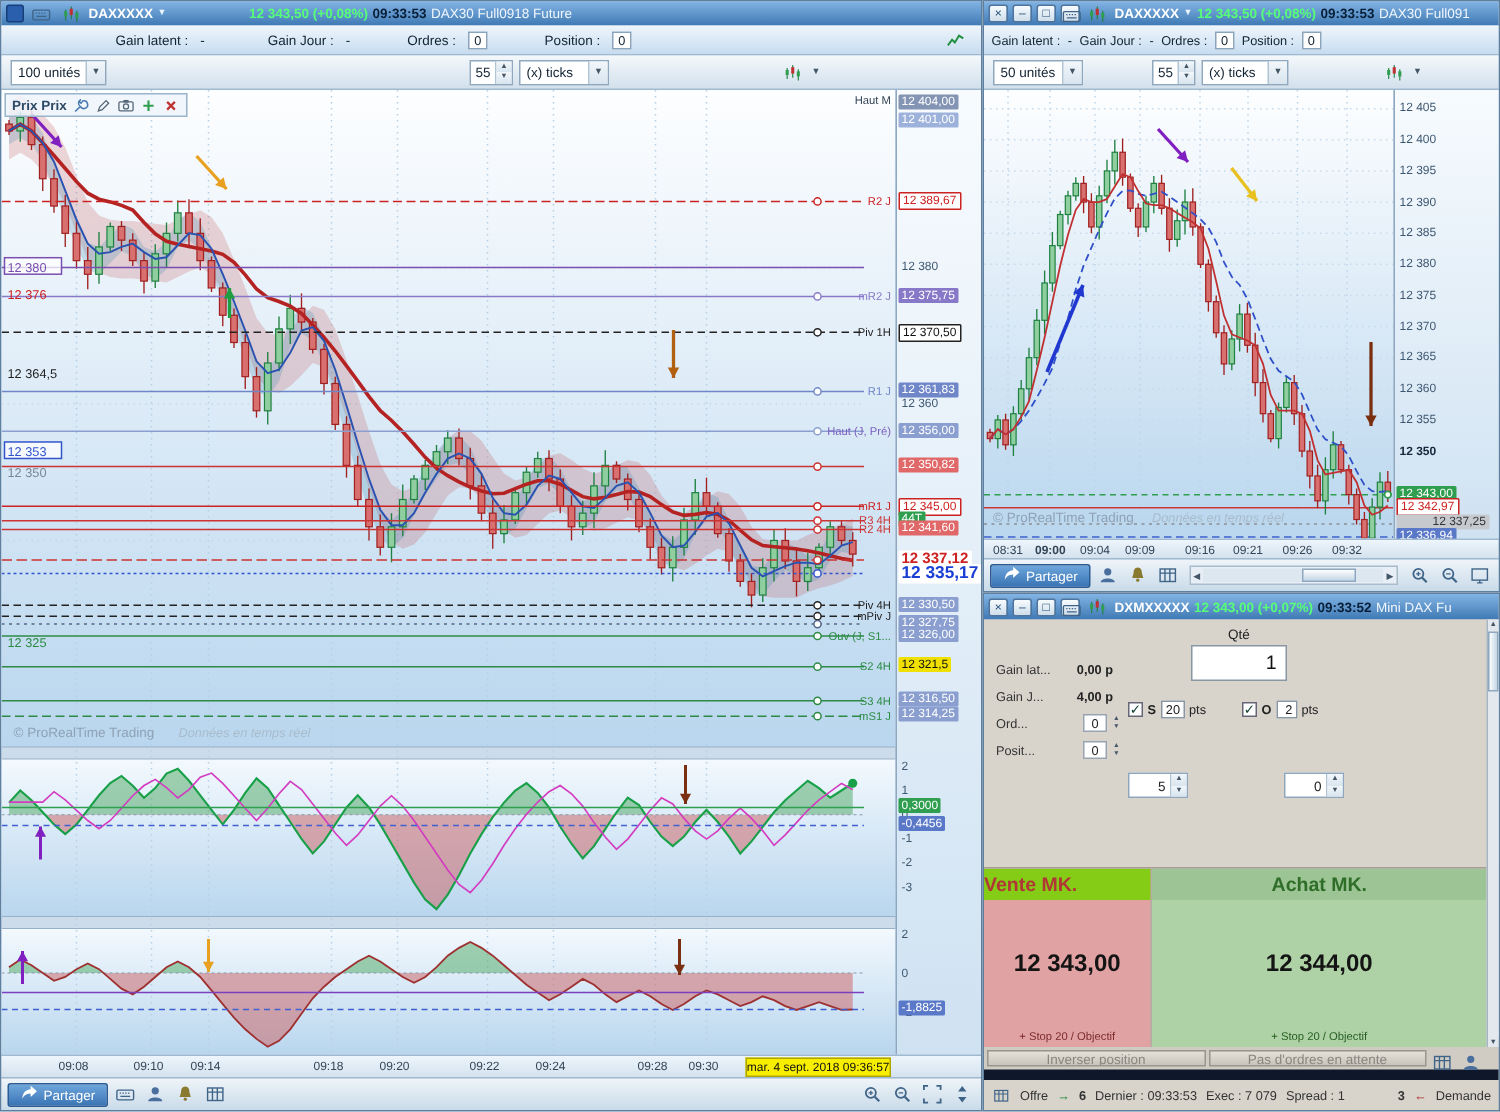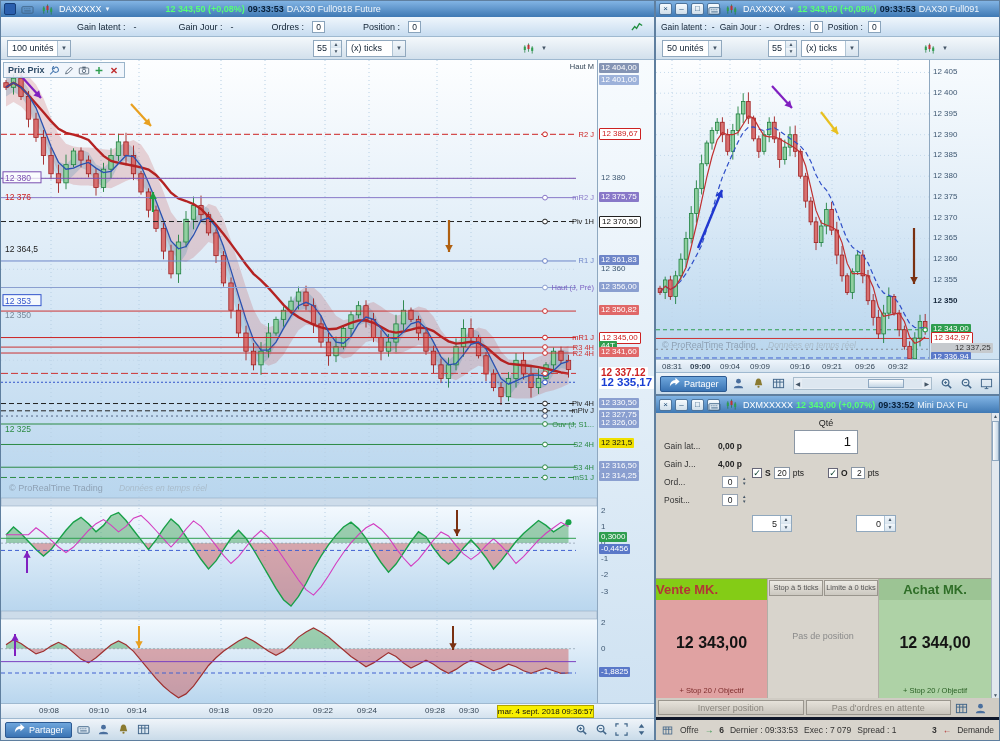--- a/index.html
+++ b/index.html
@@ -5,21 +5,21 @@
 *{box-sizing:border-box;margin:0;padding:0}
 html,body{width:1000px;height:741px;overflow:hidden}
 body{font-family:"Liberation Sans",sans-serif;background:#9ab0c4;font-size:9px;color:#123}
 .app{display:flex;width:1000px;height:741px}
 .win{background:#dce6f0;border:1px solid #5f7f9f;display:flex;flex-direction:column}
 .left-win{width:655px;height:741px}
 .rcol{width:345px;display:flex;flex-direction:column}
 .rt-win{width:345px;height:395px}
 .ticket-win{width:345px;height:346px;background:#d6d2ca;position:relative}
 .titlebar{height:16px;background:linear-gradient(#82b4e4,#3f79b4);display:flex;align-items:center;gap:3px;padding:0 3px;color:#fff;white-space:nowrap;overflow:hidden;flex:0 0 auto}
-.tb-sym{font-weight:normal;font-size:9px}
+.tb-sym{font-weight:bold;font-size:9px}
 .tb-caret{font-size:6px;color:#eaf2fa}
 .tb-price{color:#57ff78;font-weight:bold;font-size:9px}
 .tb-time{color:#071f38;font-weight:bold;font-size:9px}
 .tb-instr{color:#f0f6fc;font-size:9px}
 .winbtn{width:13px;height:12px;background:linear-gradient(#f7fbfe,#cfdeea);border:1px solid #4f759c;color:#1d4a74;font-size:8px;line-height:10px;text-align:center;border-radius:2px;flex:0 0 auto}
 .appico{width:12px;height:12px;border-radius:2px;background:#2a5fae;border:1px solid #163e78;display:inline-block}
 .statsbar{height:20px;background:linear-gradient(#eff6fc,#c7dcf0);border-bottom:1px solid #9fb9d0;display:flex;align-items:center;gap:8px;padding:0 8px;flex:0 0 auto;white-space:nowrap;overflow:hidden}
 .valbox{background:#fff;border:1px solid #8aa4bc;padding:0 3px;font-size:8.5px;min-width:13px;text-align:center}
 .toolbar{height:23px;background:linear-gradient(#f4f8fb,#d2e0ec);border-bottom:1px solid #9fb9d0;display:flex;align-items:center;gap:4px;padding:0 6px;flex:0 0 auto}
 .sel{background:#fff;border:1px solid #90a8be;height:17px;display:flex;align-items:center;justify-content:space-between;font-size:9px;padding-left:4px}
@@ -71,21 +71,21 @@
 .selltitle{background:#84cc16;color:#b23636;font-size:13px;font-weight:bold;padding:3px 0}
 .bigprice{flex:1;display:flex;align-items:center;justify-content:center;font-size:16px;font-weight:bold;color:#141414}
 .panote{font-size:7.5px;text-align:center;padding-bottom:3px;white-space:nowrap}
 .sellcol .panote{color:#7c2c2c}
 .midcol{width:111px;background:#d8d4cc;border-right:1px solid #b2aea6;position:relative}
 .midbtn{position:absolute;height:16px;font-size:7.5px;color:#555;background:linear-gradient(#eceae4,#ccc8c0);border:1px solid #9a968e;text-align:center;line-height:14px;white-space:nowrap;overflow:hidden}
 .nopos{position:absolute;top:52px;width:100%;text-align:center;color:#8a8a8a;font-size:9px}
 .buycol{flex:1;margin-right:8px;background:#aed2a6;display:flex;flex-direction:column}
 .buytitle{background:#9cc494;color:#2f6e28;font-size:13px;font-weight:bold;text-align:center;padding:3px 0}
 .buycol .panote{color:#275e22}
-.actrow{height:22px;display:flex;gap:2px;padding:2px 10px 2px 2px;background:#d0ccc4;border-bottom:3px solid #0f172a;flex:0 0 auto}
+.actrow{height:22px;display:flex;gap:2px;padding:2px 10px 2px 2px;background:#d0ccc4;border-bottom:7px solid #0f172a;flex:0 0 auto}
 .actbtn{flex:1;background:linear-gradient(#e6e2da,#c8c4bc);border:1px solid #9a968e;color:#8a867e;font-size:9px;display:flex;align-items:center;justify-content:center;white-space:nowrap;overflow:hidden}
 .statusrow{height:20px;display:flex;align-items:center;gap:6px;font-size:8.5px;color:#333;padding:0 5px;background:#d8d4cc;white-space:nowrap;overflow:hidden}
 .arr-g{color:#1f8e3f;font-weight:bold}
 .arr-r{color:#b23030;font-weight:bold}
 .vscroll{position:absolute;right:0;top:17px;width:8px;height:285px;background:#e2e8ee;border-left:1px solid #a8b4c0;display:flex;flex-direction:column;align-items:center;font-size:5px;color:#456;z-index:4}
 .vscroll .vtrack{flex:1;width:100%;position:relative;background:#e2e8ee}
 .vscroll .vthumb{position:absolute;top:2px;left:0;width:100%;height:40px;background:linear-gradient(90deg,#fdfefe,#c4d6e6);border:1px solid #8fa8c0}
 b{font-weight:bold}
 </style>
 </head>
@@ -956,25 +956,20 @@
               <span>▼</span>
             </span>
           </div>
       </div>
       <div class="btnrow">
         <div class="sellcol">
           <div class="selltitle">Vente MK.</div>
           <div class="bigprice">12 343,00</div>
           <div class="panote">+ Stop 20 / Objectif</div>
         </div>
-        <div class="midcol">
-          <div class="midbtn" style="left:1px;top:1px;width:54px">Stop à 5 ticks</div>
-          <div class="midbtn" style="left:56px;top:1px;width:54px">Limite à 0 ticks</div>
-          <div class="nopos">Pas de position</div>
-        </div>
         <div class="buycol">
           <div class="buytitle">Achat MK.</div>
           <div class="bigprice">12 344,00</div>
           <div class="panote">+ Stop 20 / Objectif</div>
         </div>
       </div>
       <div class="actrow">
         <div class="actbtn">Inverser position</div>
         <div class="actbtn">Pas d'ordres en attente</div>
         <span class="icobtn">

